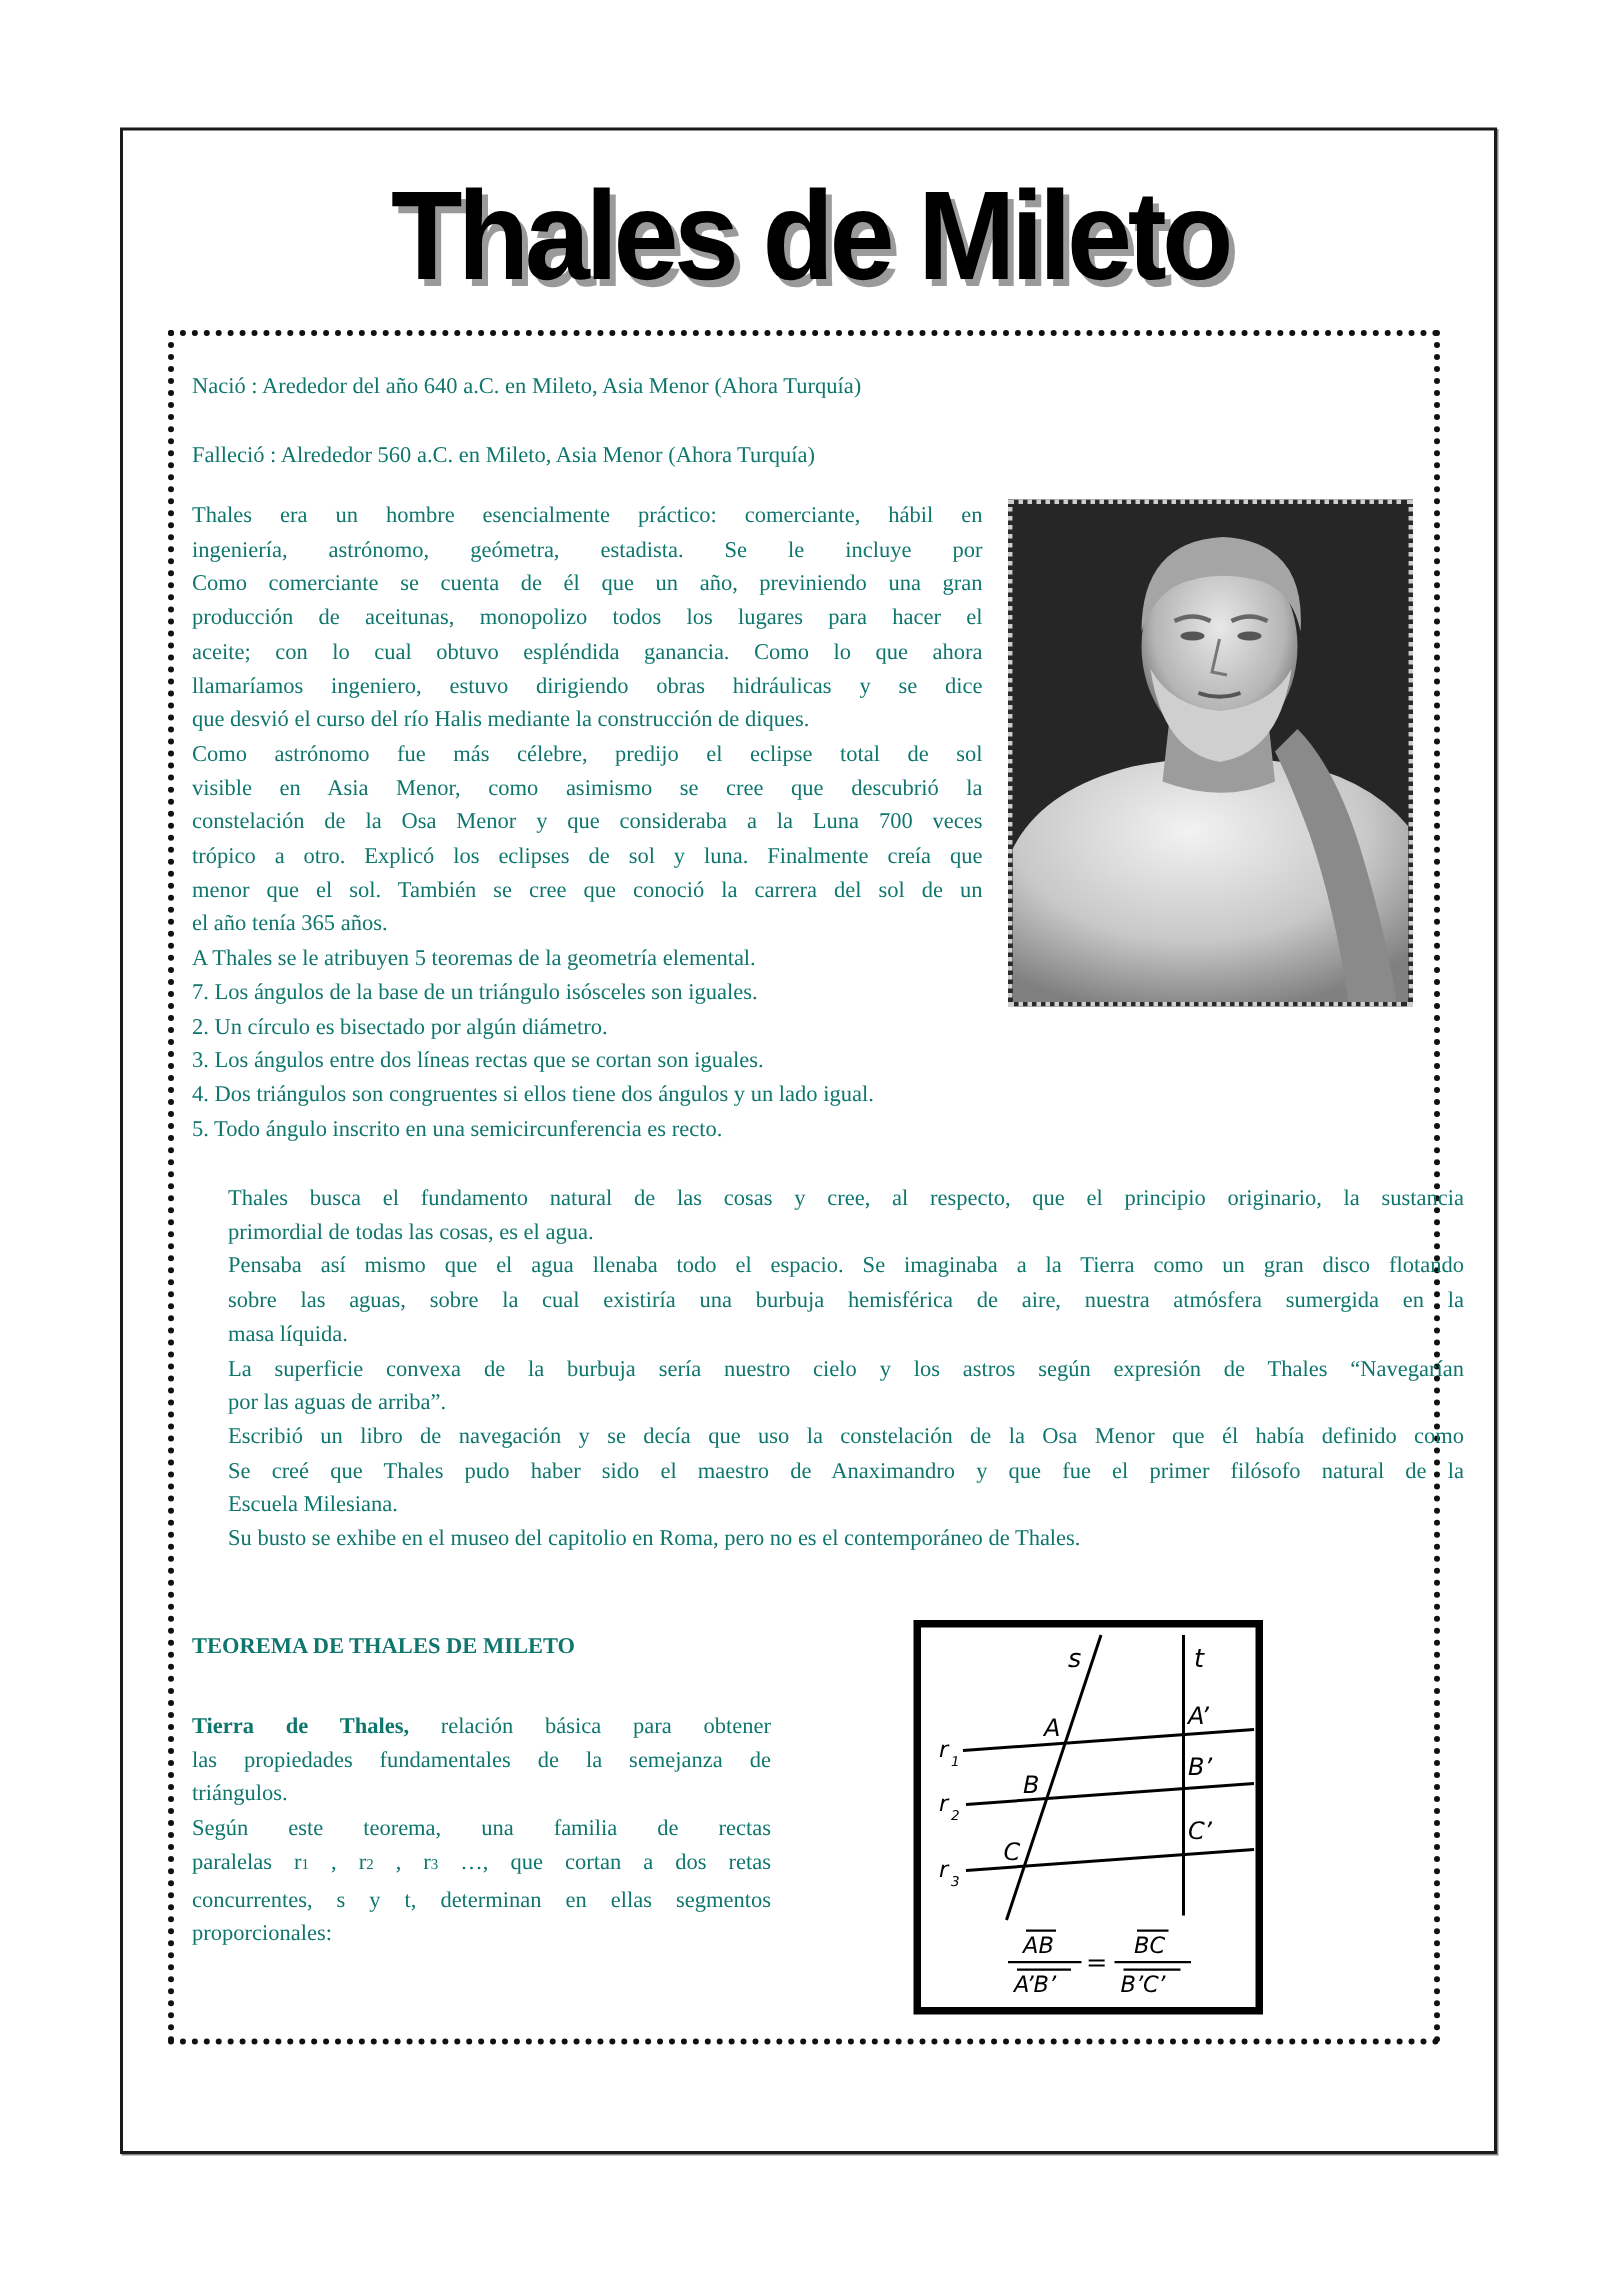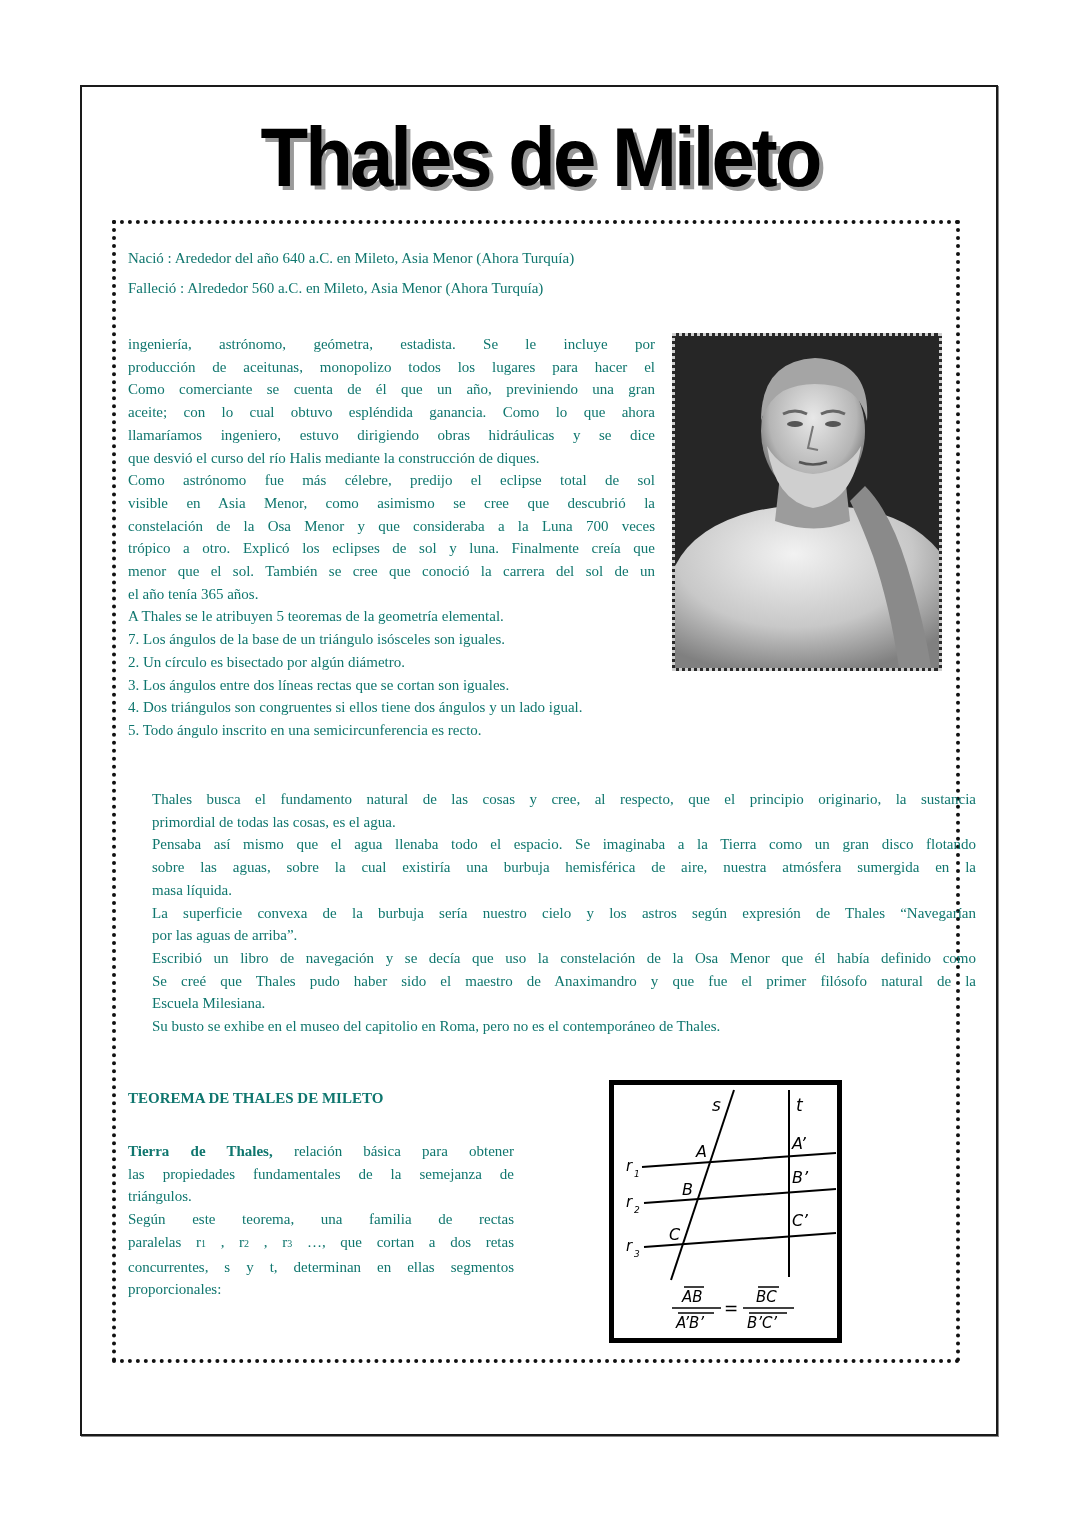--- a/index.html
+++ b/index.html
@@ -41,26 +41,27 @@
 </head>
 <body>
 
 <div class="page-frame"></div>
 
 <div class="title">Thales de Mileto</div>
 
 <div class="dotted-box"></div>
 
 <div class="txt" style="top:247px;">Nació : Arededor del año 640 a.C. en Mileto, Asia Menor (Ahora Turquía)</div>
-<div class="txt" style="top:277px;">Falleció : Alrededor 560 a.C. en Mileto, Asia Menor (Ahora Turquía)</div>
+<div class="txt" style="top:293px;">Falleció : Alrededor 560 a.C. en Mileto, Asia Menor (Ahora Turquía)</div>
 
 <div class="txt narrow" style="top:333px;">
+  <span class="jl">Thales era un hombre esencialmente práctico: comerciante, hábil en</span>
   <span class="jl">ingeniería, astrónomo, geómetra, estadista. Se le incluye por</span>
+  <span class="jl">Como comerciante se cuenta de él que un año, previniendo una gran</span>
   <span class="jl">producción de aceitunas, monopolizo todos los lugares para hacer el</span>
-  <span class="jl">Como comerciante se cuenta de él que un año, previniendo una gran</span>
   <span class="jl">aceite; con lo cual obtuvo espléndida ganancia. Como lo que ahora</span>
   <span class="jl">llamaríamos ingeniero, estuvo dirigiendo obras hidráulicas y se dice</span>
   <span class="line">que desvió el curso del río Halis mediante la construcción de diques.</span>
   <span class="jl">Como astrónomo fue más célebre, predijo el eclipse total de sol</span>
   <span class="jl">visible en Asia Menor, como asimismo se cree que descubrió la</span>
   <span class="jl">constelación de la Osa Menor y que consideraba a la Luna 700 veces</span>
   <span class="jl">trópico a otro. Explicó los eclipses de sol y luna. Finalmente creía que</span>
   <span class="jl">menor que el sol. También se cree que conoció la carrera del sol de un</span>
   <span class="line">el año tenía 365 años.</span>
   <span class="line">A Thales se le atribuyen 5 teoremas de la geometría elemental.</span>

